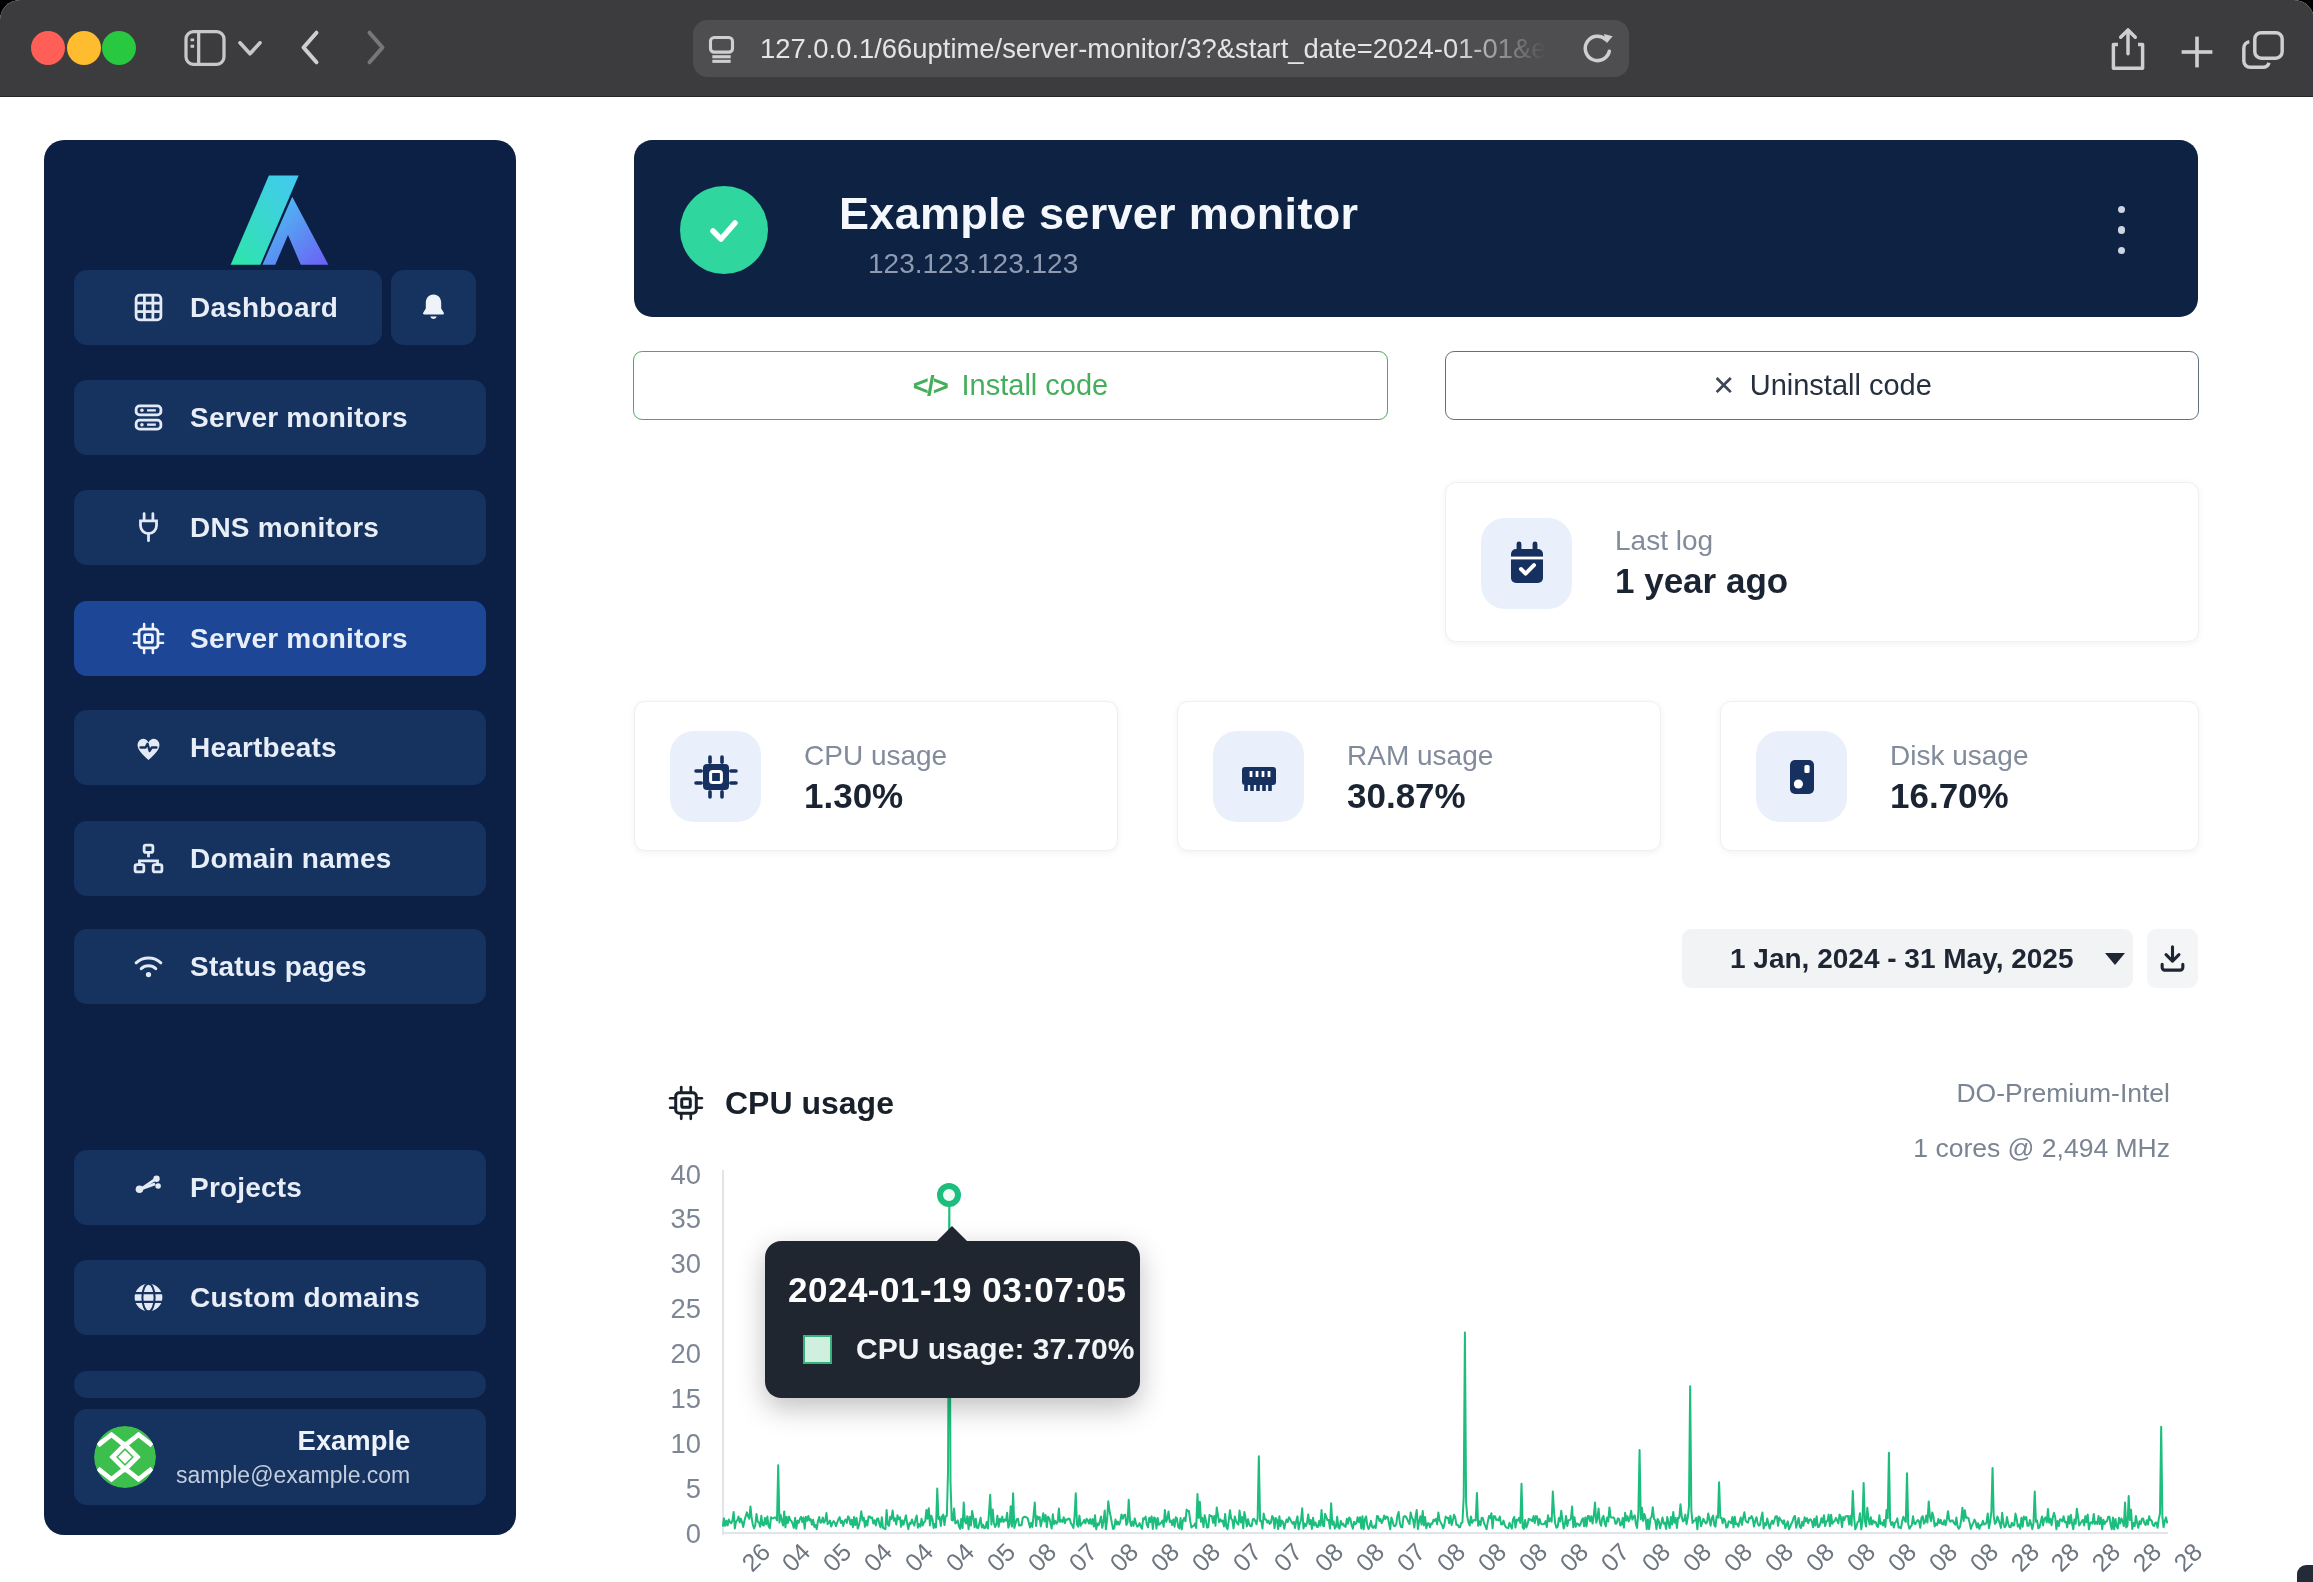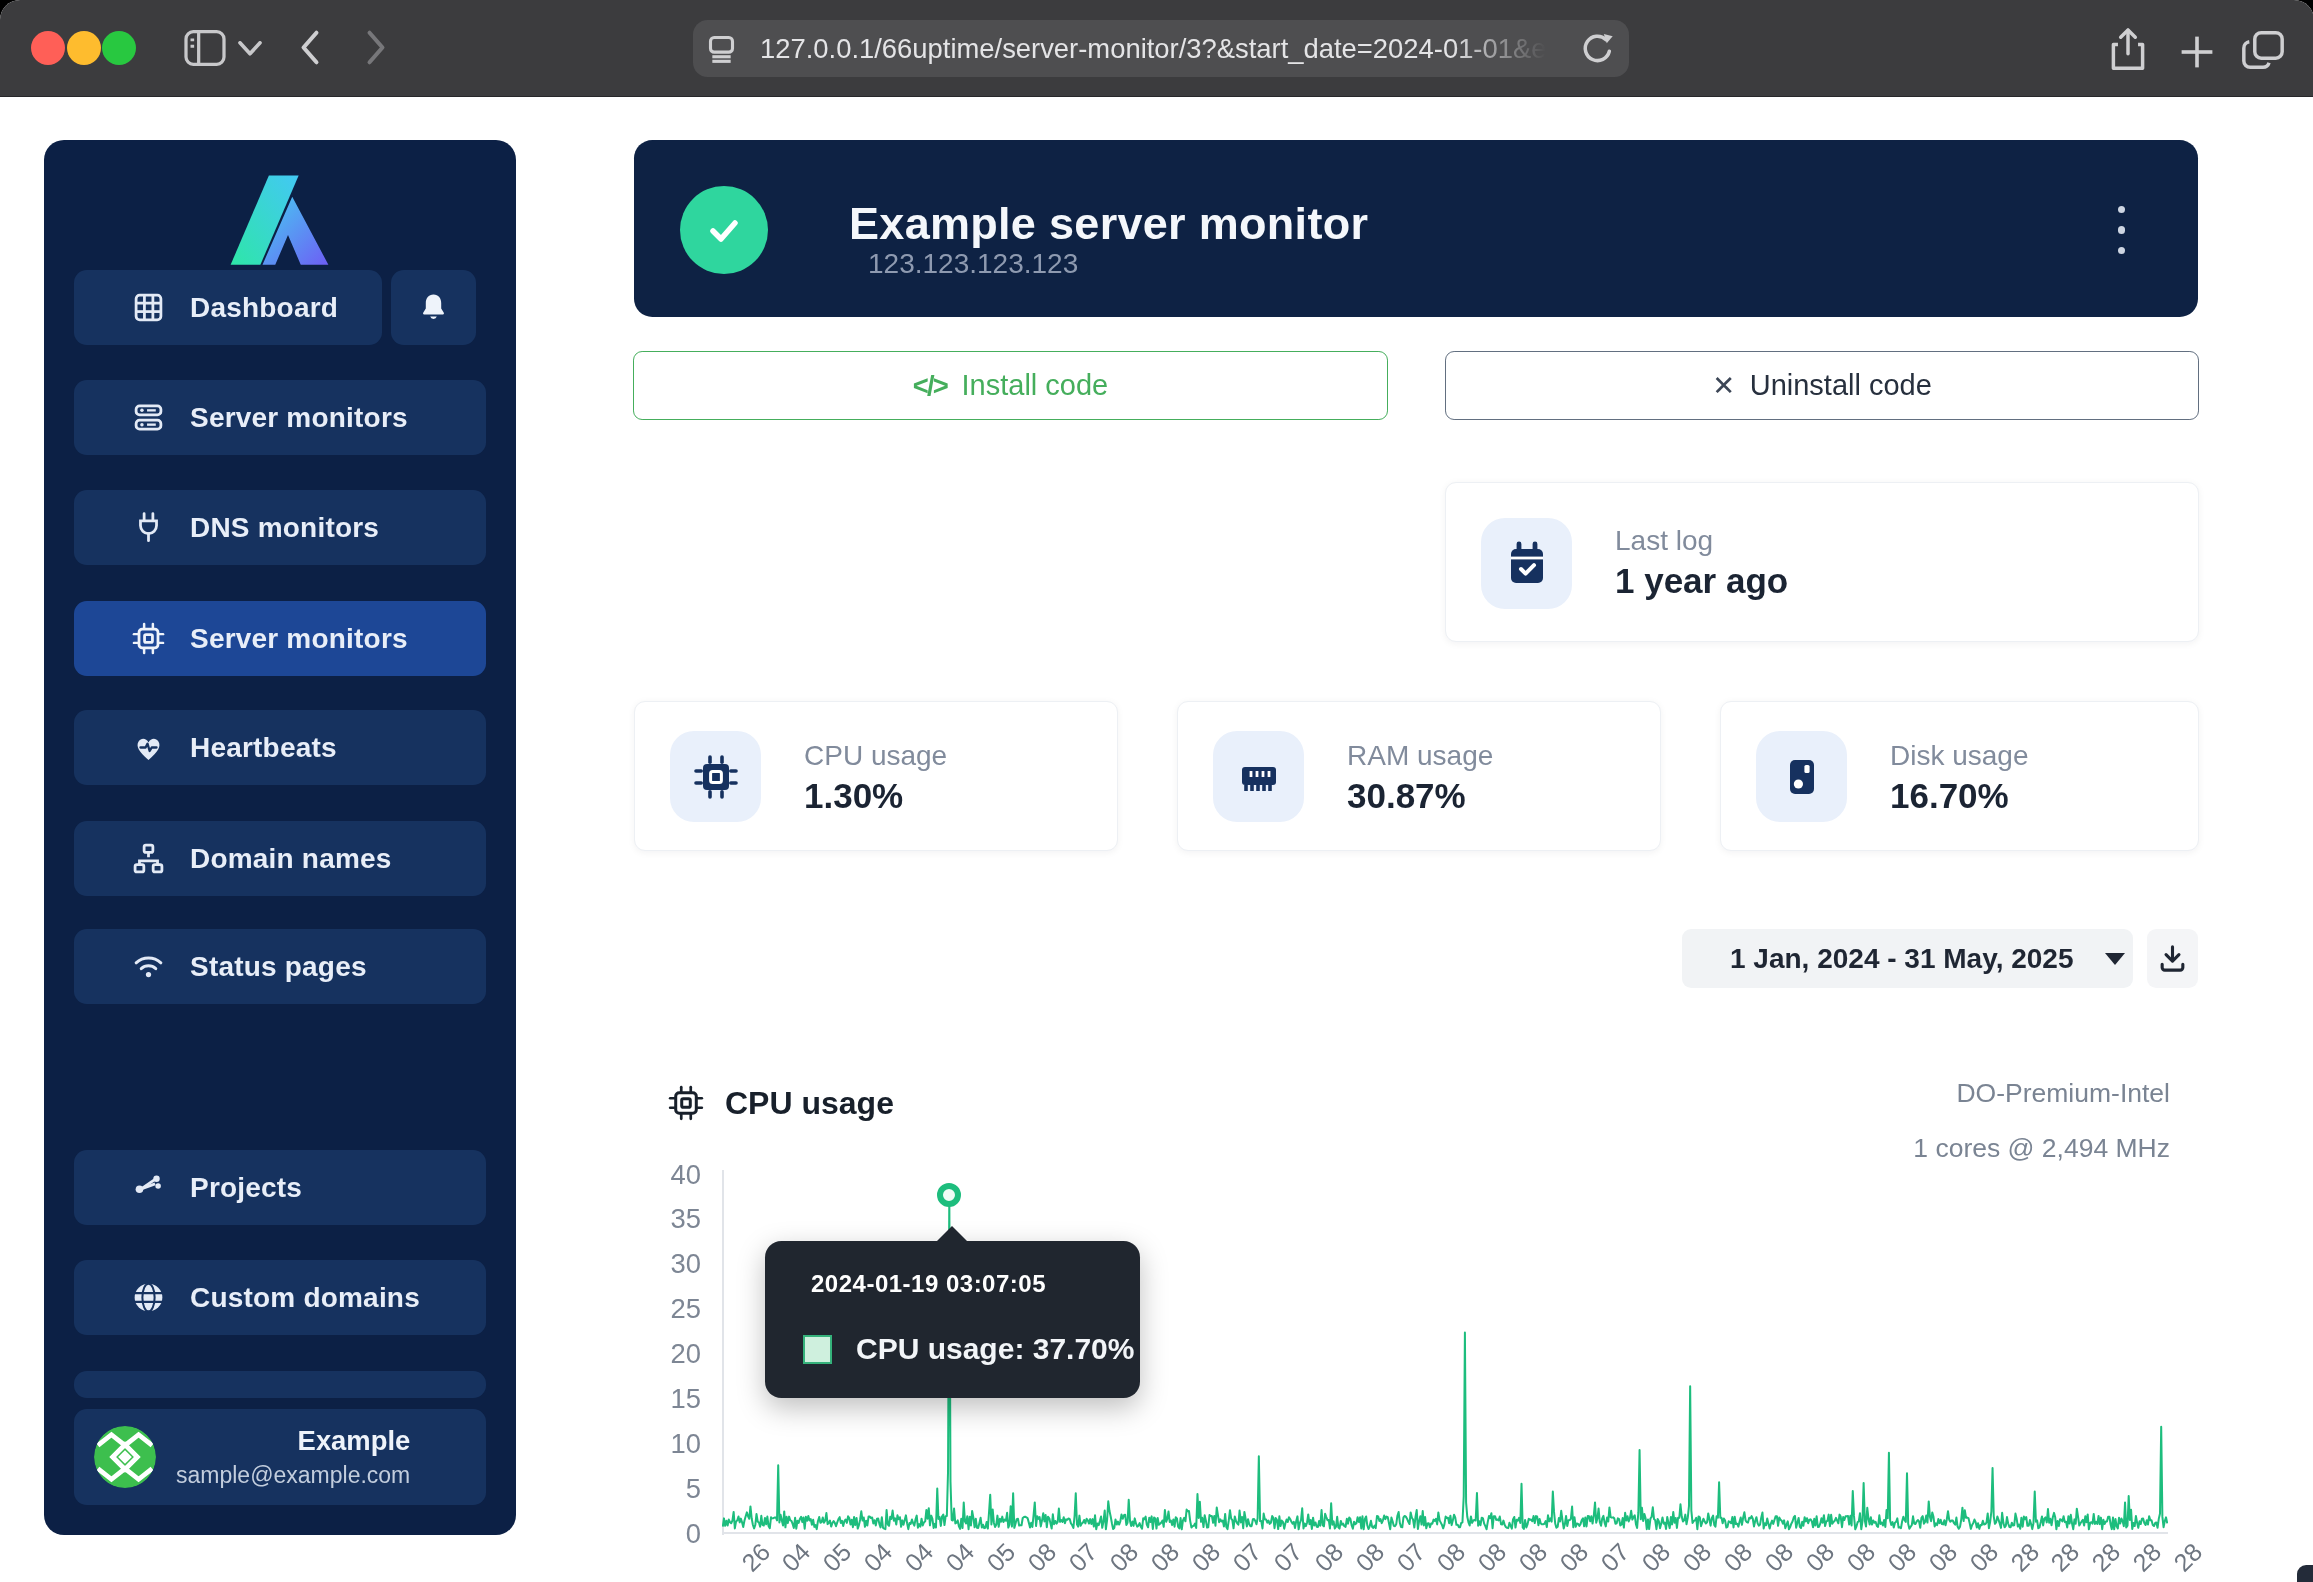--- a/index.html
+++ b/index.html
@@ -56,21 +56,21 @@
   .chart-meta1{position:absolute;right:144px;top:1078px;font-size:26.5px;color:#7a8493;}
   .chart-meta2{position:absolute;right:144px;top:1133px;font-size:26.5px;color:#7a8493;}
   .ylab{position:absolute;width:91px;left:610px;text-align:right;font-size:27.4px;color:#7d8694;line-height:33px;}
   .axis-v{position:absolute;left:722px;top:1170px;width:1.8px;height:365px;background:#e1e4e9;}
   .axis-h{position:absolute;left:722px;top:1532px;width:1446px;height:1.8px;background:#e1e4e9;}
   #cpu-chart{position:absolute;left:722px;top:1160px;width:1446px;height:378px;}
   .xlab{position:absolute;top:1557px;font-size:25px;color:#6e7681;transform:rotate(-45deg);transform-origin:left top;white-space:nowrap;}
   .dot-marker{position:absolute;left:937px;top:1183px;width:24px;height:24px;border-radius:50%;background:#effcf5;border:6.4px solid #1dbd7d;box-sizing:border-box;}
   .tooltip{position:absolute;left:765px;top:1241px;width:375px;height:157px;border-radius:16.4px;background:#20262f;box-shadow:0 9.1px 27.4px rgba(0,0,0,.25);}
   .tooltip:before{content:"";position:absolute;left:50%;top:-15.5px;margin-left:-16.4px;border-left:16.4px solid transparent;border-right:16.4px solid transparent;border-bottom:16.4px solid #20262f;}
-  .tt-title{position:absolute;left:46px;top:29px;font-size:24px;font-weight:700;color:#ffffff;letter-spacing:0.5px;}
+  .tt-title{position:absolute;left:23px;top:29px;font-size:35px;font-weight:700;color:#ffffff;letter-spacing:0.5px;}
   .tt-row{position:absolute;left:38px;top:91px;display:flex;align-items:center;gap:24px;}
   .tt-swatch{width:29px;height:29px;background:#cff0de;border:2.7px solid #35b27b;box-sizing:border-box;}
   .tt-text{font-size:30px;font-weight:600;color:#f2f5f8;}
   .corner-float{position:absolute;left:2297px;top:1565px;width:42px;height:42px;border-radius:9.1px;background:#232b39;}
   svg{display:block;}
 </style>
 </head>
 <body>
 
 <div id="app">
@@ -282,21 +282,21 @@
       </span>
     </div>
   </nav>
 
   <header class="head-card">
     <div class="check-circle">
       <svg width="48" height="48" viewBox="0 0 96 96">
             <polyline points="26,50 42,66 70,34" fill="none" stroke="#ffffff" stroke-width="11" stroke-linecap="round" stroke-linejoin="round"></polyline>
           </svg>
     </div>
-    <h1 class="head-title" style="margin:16px">Example server monitor</h1>
+    <h1 class="head-title" style="margin:6px">Example server monitor</h1>
     <div class="head-sub">123.123.123.123</div>
     <div class="kebab">
           <i></i>
           <i></i>
           <i></i>
         </div>
   </header>
 
   <button class="btn btn-install">
     <span class="code-glyph">&lt;/&gt;</span>

